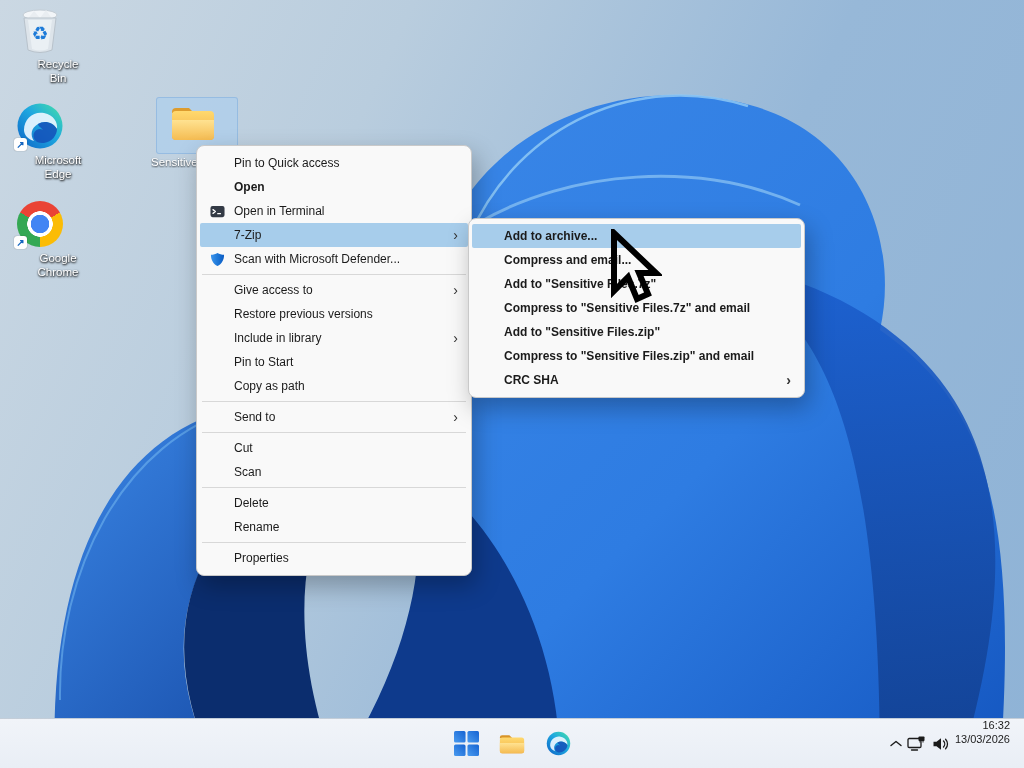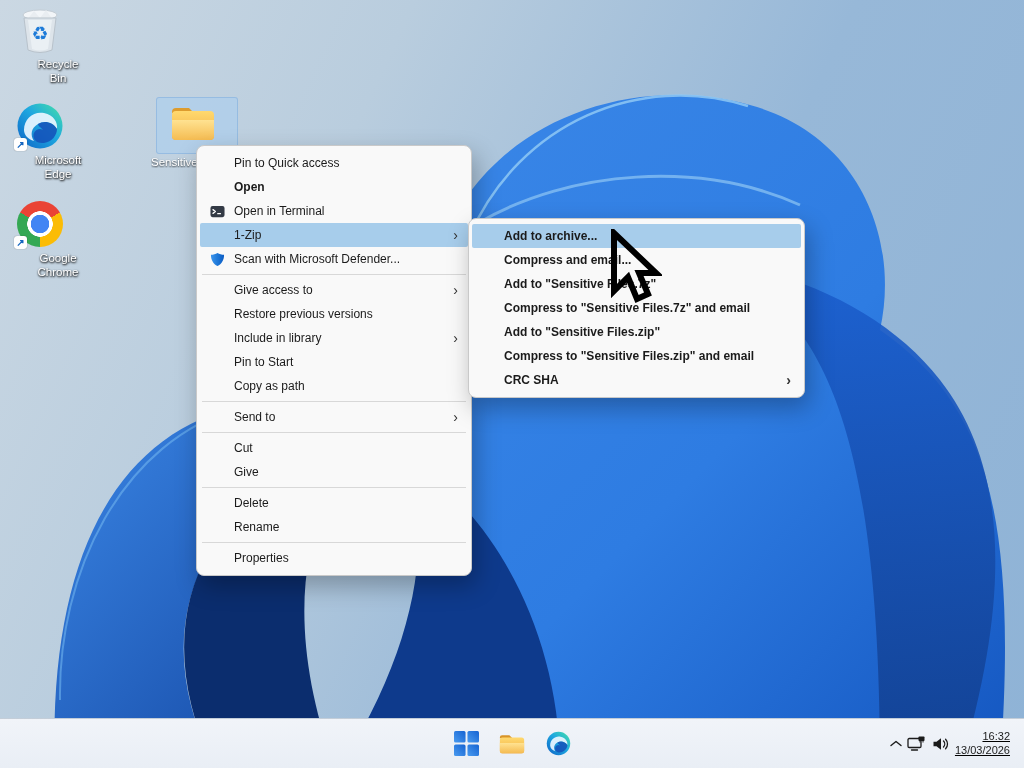--- a/index.html
+++ b/index.html
@@ -50,21 +50,21 @@
 
   
   .cursor{position:absolute;left:608px;top:229px;z-index:60;}
 
   
   .taskbar{position:absolute;left:0;bottom:0;width:1024px;height:49px;
     background:linear-gradient(#f1f4f9,#e9eef5);border-top:1px solid rgba(110,130,150,.3);z-index:40;}
   .tb-center{position:absolute;left:50%;transform:translateX(-50%);top:0;height:100%;
     display:flex;align-items:center;gap:20px;}
   .tb-btn{width:26px;height:26px;display:flex;align-items:center;justify-content:center;}
-  .tb-tray{position:absolute;right:10px;top:0;height:100%;display:flex;align-items:center;gap:5px;text-decoration:underline;}
+  .tb-tray{position:absolute;right:10px;top:0;height:100%;display:flex;gap:5px;}
   .tray-ico{display:flex;align-items:center;justify-content:center;}
   .clock{font-size:11px;line-height:13.5px;text-align:right;color:#1b1b1b;padding-right:4px;}
 </style>
 </head>
 <body>
 
 <div class="desktop">
 
   <svg class="wallpaper" viewBox="0 0 1024 768" preserveAspectRatio="none">
     <defs>
@@ -183,21 +183,21 @@
             <rect x="0.5" y="2" width="15" height="12" rx="2.2" fill="#333a45"></rect>
             <path d="M3.2 6 l2.5 2 L3.2 10" stroke="#fff" stroke-width="1.4" fill="none" stroke-linecap="round" stroke-linejoin="round"></path>
             <rect x="7.6" y="9.7" width="4.2" height="1.3" rx="0.6" fill="#fff"></rect>
           </svg>
         </span>
         <span class="lab">Open in Terminal</span>
         <span class="arr"></span>
       </div>
       <div class="menu-item hl">
         <span class="gutter"></span>
-        <span class="lab">1-Zip</span>
+        <span class="lab">7-Zip</span>
         <span class="arr">›</span>
       </div>
       <div class="menu-item">
         <span class="gutter">
           <svg viewBox="0 0 16 16" width="15" height="15">
             <defs>
               <linearGradient id="dg" x1="0" y1="0" x2="1" y2="0">
                 <stop offset="0" stop-color="#3c95ec"></stop>
                 <stop offset="0.5" stop-color="#1e78d8"></stop>
                 <stop offset="1" stop-color="#0b5cc4"></stop>
@@ -242,21 +242,21 @@
         <span class="arr">›</span>
       </div>
       <div class="menu-sep"></div>
       <div class="menu-item">
         <span class="gutter"></span>
         <span class="lab">Cut</span>
         <span class="arr"></span>
       </div>
       <div class="menu-item">
         <span class="gutter"></span>
-        <span class="lab">Give</span>
+        <span class="lab">Scan</span>
         <span class="arr"></span>
       </div>
       <div class="menu-sep"></div>
       <div class="menu-item">
         <span class="gutter"></span>
         <span class="lab">Delete</span>
         <span class="arr"></span>
       </div>
       <div class="menu-item">
         <span class="gutter"></span>

